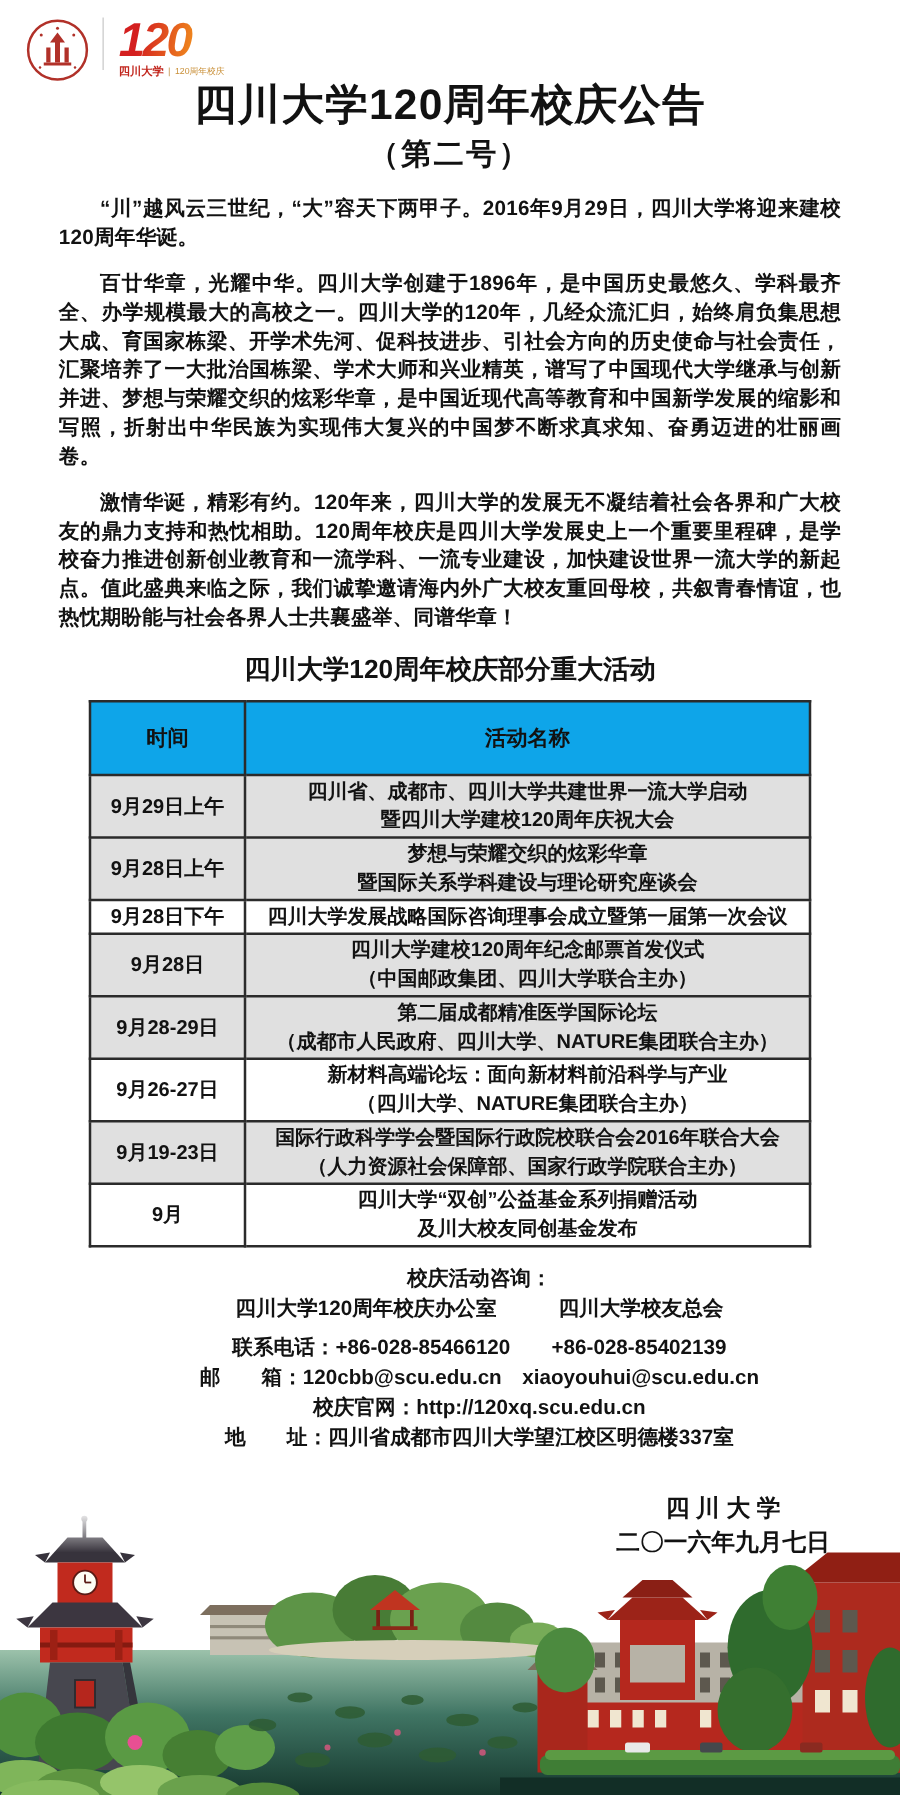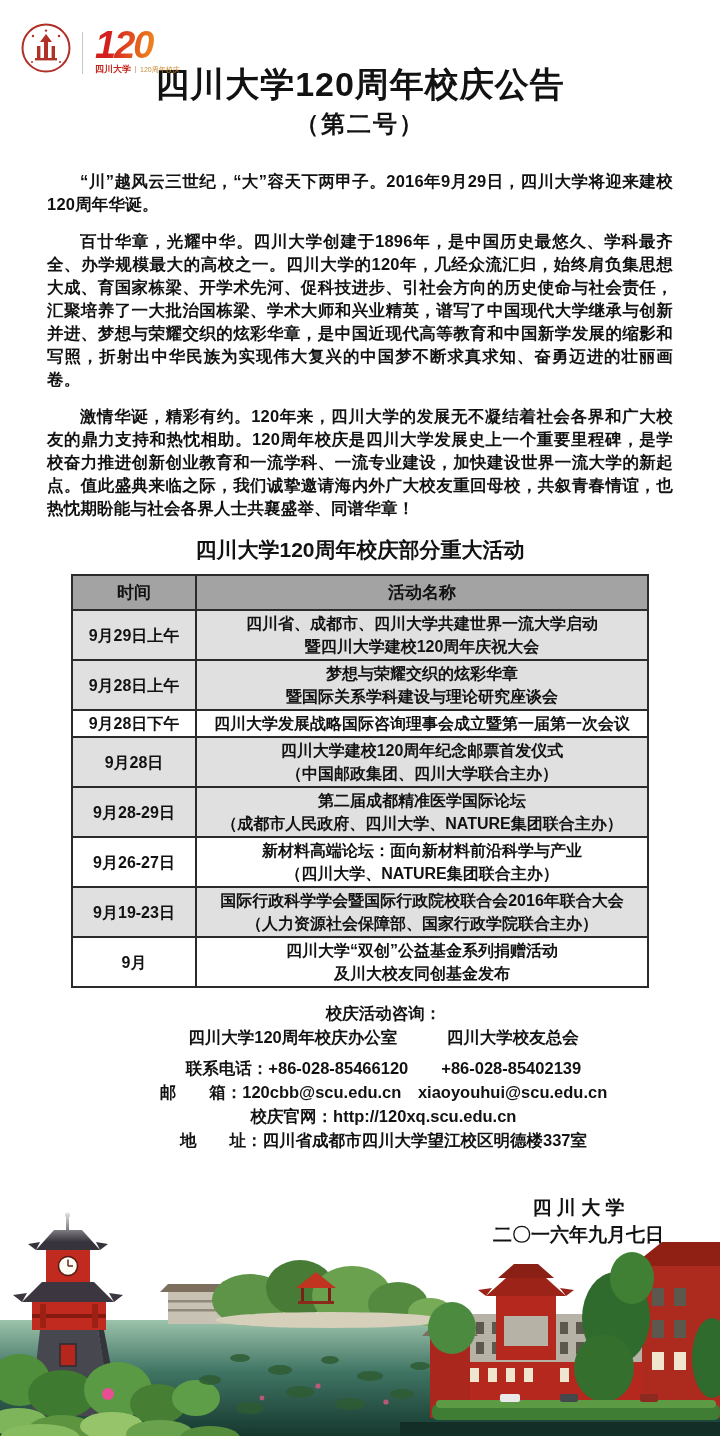--- a/index.html
+++ b/index.html
@@ -1,21 +1,21 @@
 <!DOCTYPE html>
 <html lang="zh"><head>
 <meta charset="utf-8">
 <style>
   html,body{margin:0;padding:0;background:#fff;}
   .page{
     position:relative;width:720px;height:1436px;background:#fff;overflow:hidden;
     font-family:"Liberation Sans",sans-serif;color:#121212;
   }
   
-  .logos{position:absolute;top:14px;left:20px;display:flex;align-items:flex-end;height:60px;}
+  .logos{position:absolute;top:14px;left:20px;display:flex;align-items:flex-start;height:60px;}
   .seal{width:52px;height:52px;}
   .logo-divider{width:1px;height:42px;background:#c9c9c9;margin:0 12px 0 10px;}
   .logo120{display:flex;flex-direction:column;line-height:1;}
   .logo120 .num{
     font-size:38px;font-weight:bold;font-style:italic;letter-spacing:-2px;
     color:#d5321c;
     background:linear-gradient(100deg,#d41f1f 20%,#f08a1d 70%,#f6c431 100%);
     -webkit-background-clip:text;background-clip:text;-webkit-text-fill-color:transparent;
   }
   .logo120 .sub{display:flex;align-items:center;gap:4px;margin-top:1px;}
@@ -23,30 +23,30 @@
   .logo120 .sub .anniv{font-size:7px;color:#c98f37;border-left:1px solid #d8b98a;padding-left:4px;}
   
   .doc-title{padding-top:64px;text-align:center;font-size:34px;font-weight:bold;letter-spacing:1px;line-height:40px;}
   .doc-subtitle{text-align:center;font-size:24px;font-weight:bold;margin-top:8px;line-height:24px;letter-spacing:2px;}
   
   .content{padding:0 47px;}
   .content p{
     margin:0 0 14px 0;text-indent:2em;font-size:16.5px;line-height:23px;
     font-weight:600;text-align:justify;letter-spacing:0.2px;
   }
-  .content p:first-child{margin-top:34px;}
+  .content p:first-child{margin-top:20px;}
   
   .table-title{text-align:center;font-size:21px;font-weight:bold;margin:16px 0 10px;line-height:28px;}
   table.events{border-collapse:collapse;margin:0 auto;width:578px;table-layout:fixed;}
   table.events col.c-time{width:124px;}
   table.events th,table.events td{
     border:2px solid #2b2b2b;text-align:center;vertical-align:middle;
     font-size:16px;font-weight:600;line-height:23px;padding:1px 3px;
   }
-  table.events th{font-size:17px;font-weight:bold;padding:5px;background:#a3a3a3;}
+  table.events th{font-size:17px;font-weight:bold;padding:17px;background:#0ea5e9;}
   tr.gray td{background:#e0e0e0;}
   
   .contact{margin:13px 0 0 47px;font-size:16.5px;line-height:24px;font-weight:600;text-align:center;}
   .contact .heading{font-weight:bold;}
   .contact .items{margin-top:7px;}
   .contact .item .label{font-weight:bold;}
   
   .signature{position:absolute;top:1194px;right:56px;text-align:center;z-index:3;
     font-size:19px;font-weight:bold;line-height:27px;}
   

